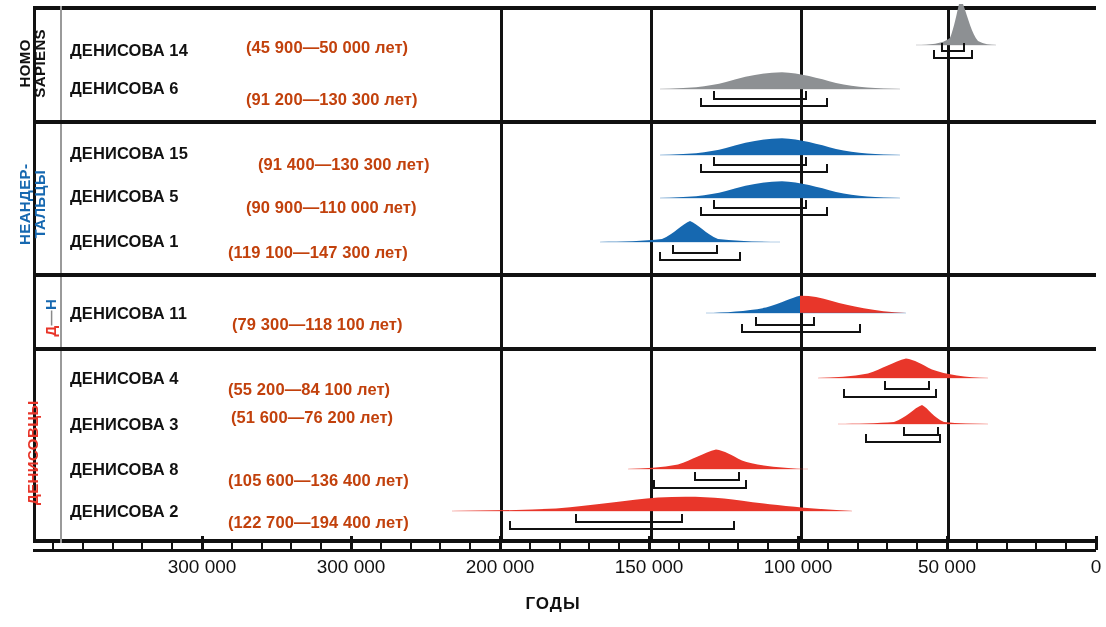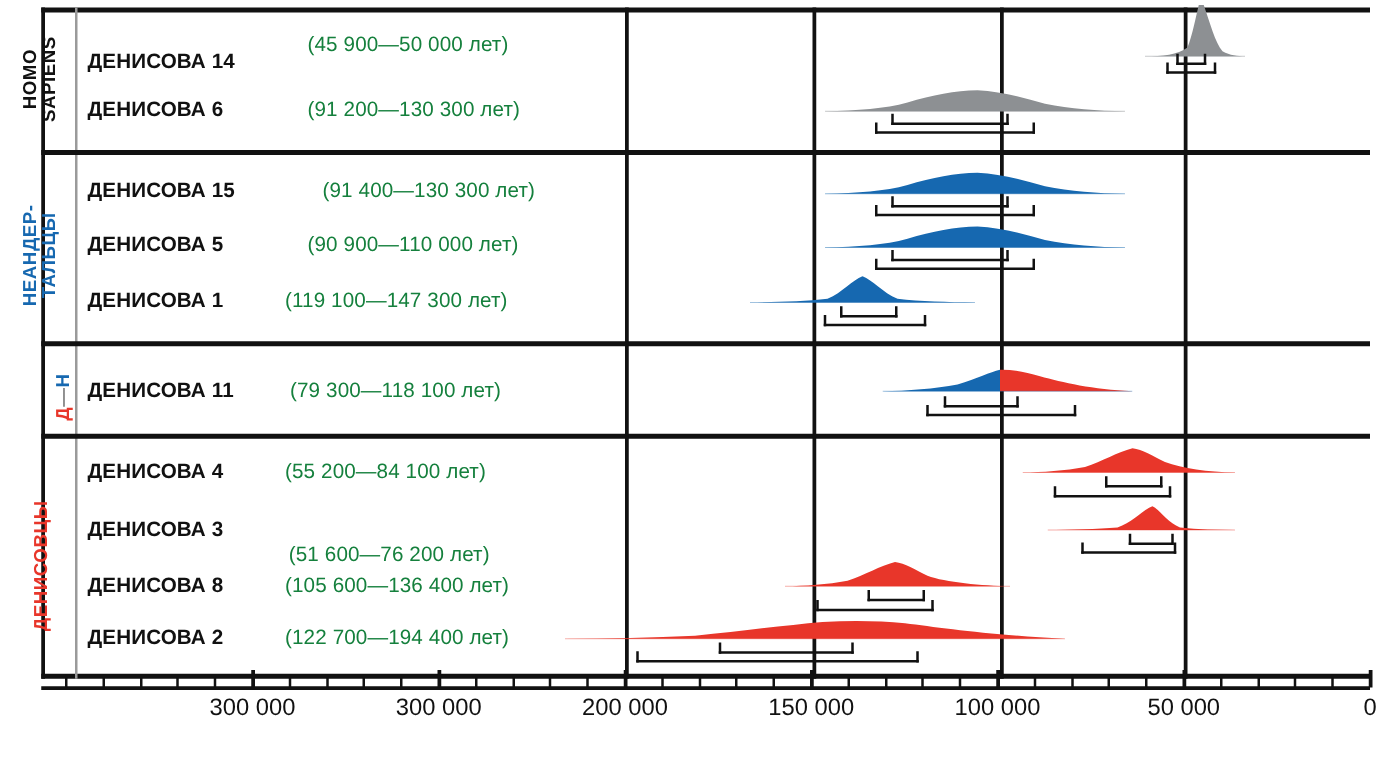--- a/index.html
+++ b/index.html
@@ -54,23 +54,24 @@
   .gl-dn .n{color:#1668b0;}
   .gl-denis{color:#e8362a;font-size:15px;}
   .rowname{
     position:absolute;
     font-weight:bold;font-size:16.5px;color:#111;
     white-space:nowrap;letter-spacing:.1px;
     transform:translateY(-50%);
   }
   .rowrange{
     position:absolute;
-    font-weight:normal;font-size:16.5px;color:#15803d;
+    font-weight:bold;font-size:16.5px;color:#c2410c;
     white-space:nowrap;letter-spacing:.1px;
     transform:translateY(-50%);
+    margin-top:11px;
   }
 
   
   .dist{position:absolute;}
   .dist svg{display:block;}
 
   
   .bracket{
     position:absolute;height:9px;
     border-left:2.5px solid #111;
@@ -219,21 +220,21 @@
         <path d="M0,26 C16,25.6 34,24.6 50,21.5 C64,17 76,9.5 88,6.5 C96,7.5 104,12.5 114,17.5 C128,22.8 148,25.4 170,26 Z" fill="#e8362a"></path>
         <path d="M0,26 L170,26" stroke="#e8362a" stroke-width="0.8" opacity="0.4"></path>
       </svg>
     </div>
     <div class="bracket" style="left:884px;top:381px;width:46px"></div>
     <div class="bracket" style="left:843px;top:389px;width:94px"></div>
   </div>
 
   <div>
     <div class="rowname" style="left:70px;top:424px">ДЕНИСОВА 3</div>
-    <div class="rowrange" style="left:231px;top:444px">(51 600—76 200 лет)</div>
+    <div class="rowrange" style="left:231px;top:406px">(51 600—76 200 лет)</div>
     <div class="dist" style="left:838px;top:400px">
       <svg width="150" height="25" viewBox="0 0 150 25">
         <path d="M0,24 C18,23.8 40,23.4 56,22 C68,18 76,8 84,5 C90,8 96,18 106,22 C120,23.6 136,23.9 150,24 Z" fill="#e8362a"></path>
         <path d="M0,24 L150,24" stroke="#e8362a" stroke-width="0.8" opacity="0.4"></path>
       </svg>
     </div>
     <div class="bracket" style="left:903px;top:427px;width:36px"></div>
     <div class="bracket" style="left:865px;top:434px;width:76px"></div>
   </div>
 
@@ -304,14 +305,15 @@
     </div>
   <div id="ticklabels">
       <div class="ticklabel" style="left: 202px;">300 000</div>
       <div class="ticklabel" style="left: 351px;">300 000</div>
       <div class="ticklabel" style="left: 500px;">200 000</div>
       <div class="ticklabel" style="left: 649px;">150 000</div>
       <div class="ticklabel" style="left: 798px;">100 000</div>
       <div class="ticklabel" style="left: 947px;">50 000</div>
       <div class="ticklabel" style="left: 1096px;">0</div>
     </div>
+  <div class="axis-title">ГОДЫ</div>
 
 </div>
 
 </body></html>

